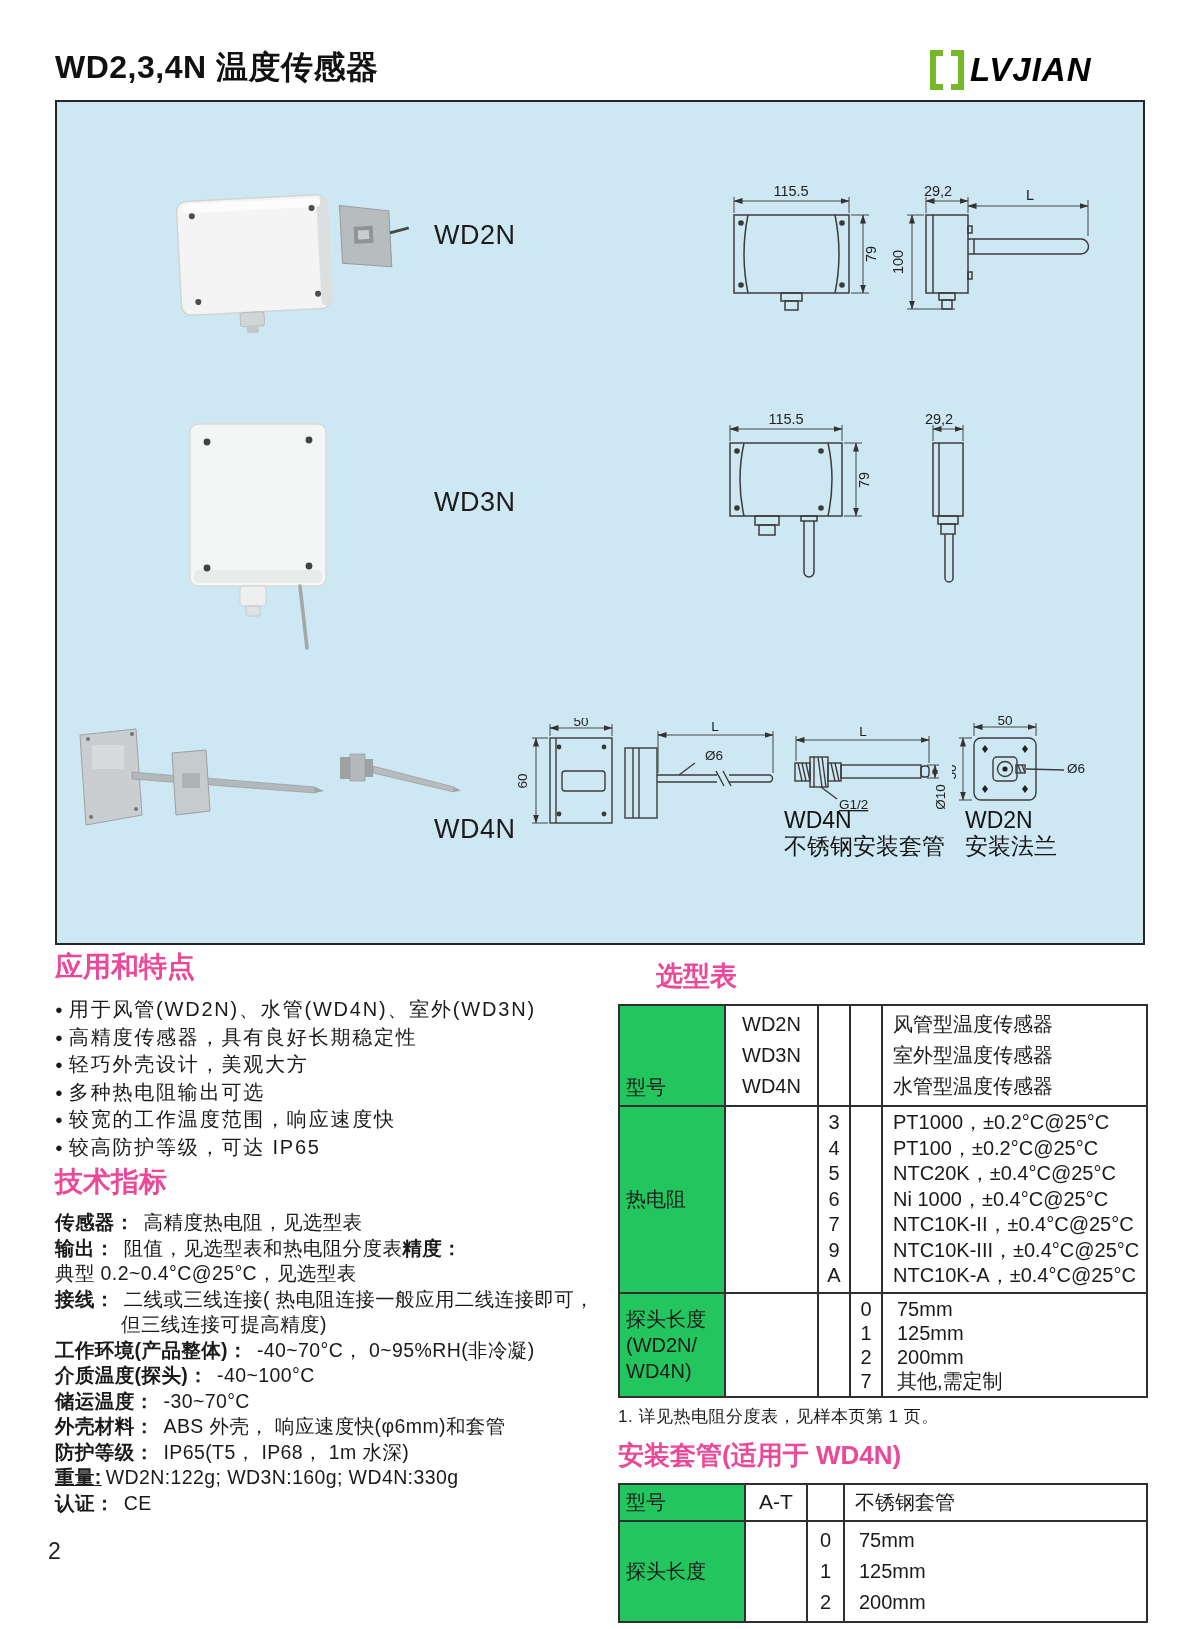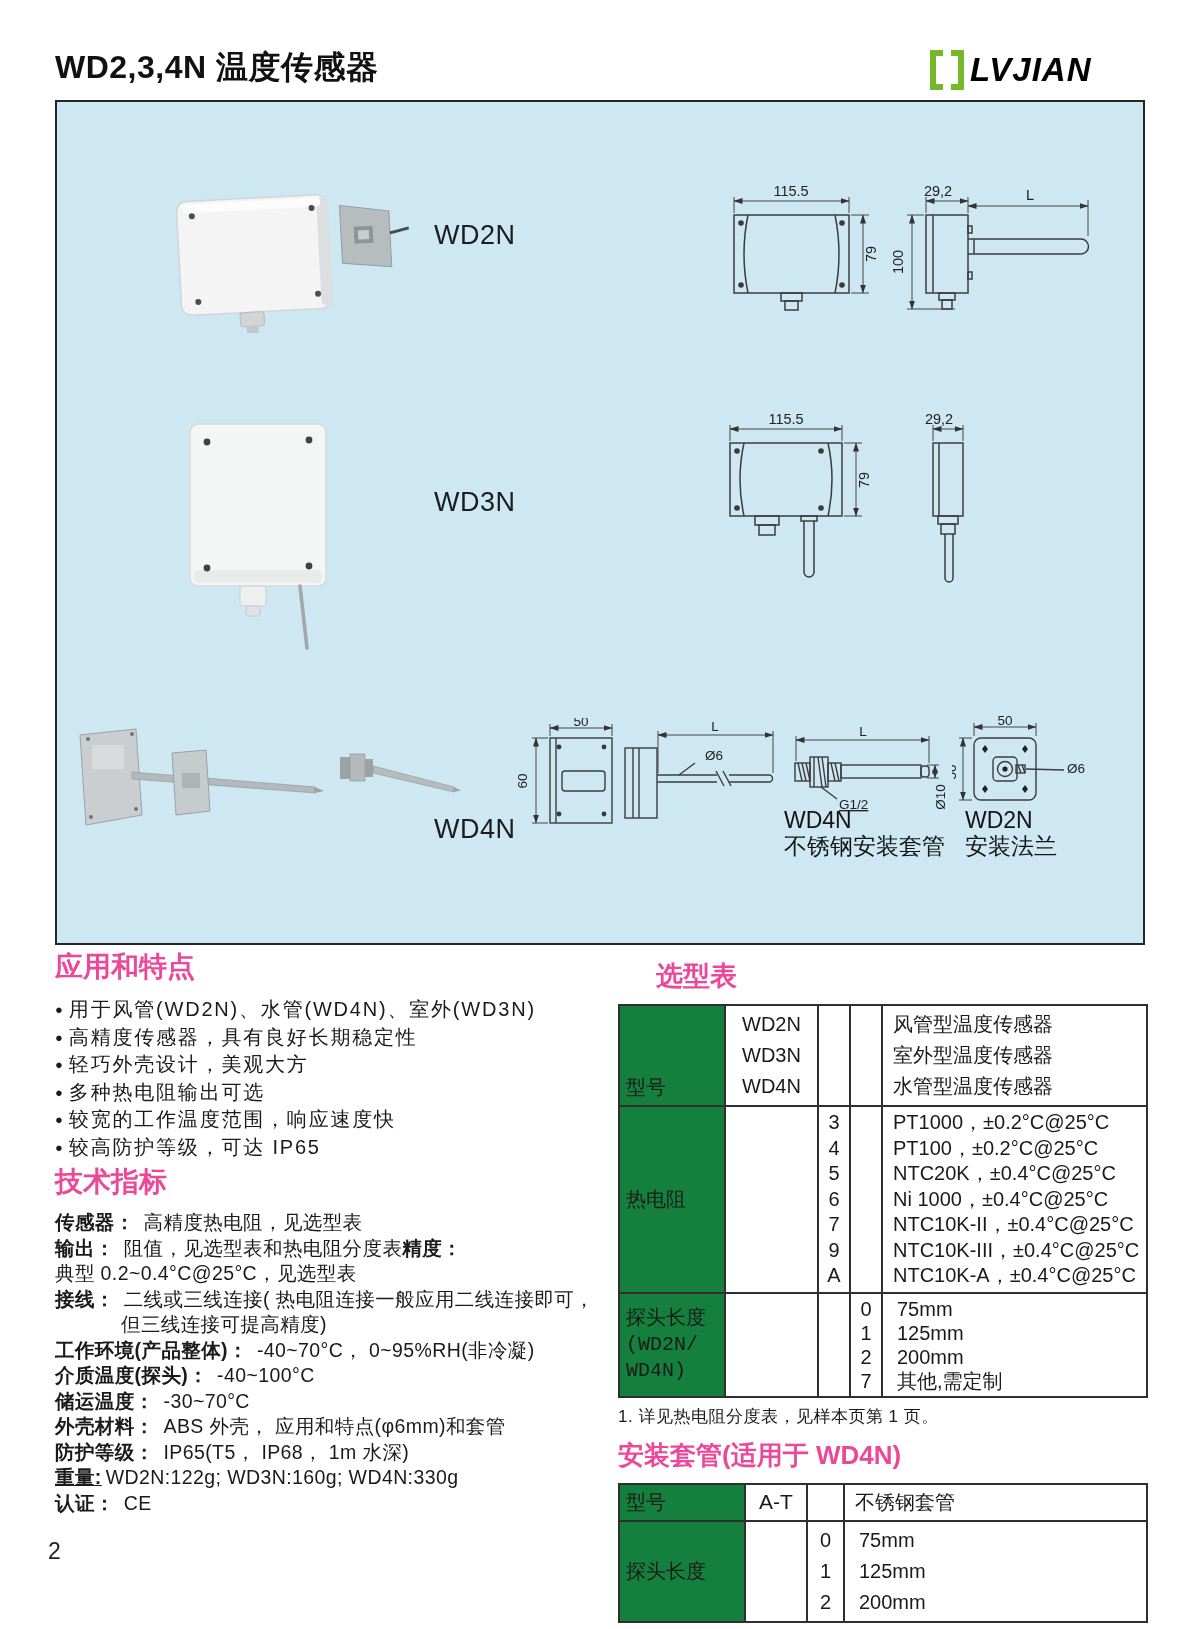--- a/index.html
+++ b/index.html
@@ -32,21 +32,21 @@
   .spec-line .b { font-weight:bold; margin-right:9px; }
   .spec-line .b2 { font-weight:bold; }
   .spec-line .u { text-decoration:underline; margin-right:4px; }
   .spec-line.indent { padding-left:66px; }
 
   
   .rightcol { left:618px; top:958px; width:530px; }
   .h-sel { margin-left:38px; margin-bottom:10px; font-size:27px; }
   table { border-collapse:collapse; width:530px; table-layout:fixed; }
   td { border:2px solid #2f2f2f; font-size:20px; vertical-align:middle; padding:0; }
-  .bluecell { background:#15803d;font-family:Liberation Mono, monospace; }
+  .bluecell { background:#22c55e; }
   .lbl-bottom { vertical-align:bottom; padding:4px 6px; }
   .lbl-mid { padding:4px 6px;margin-left:43px; }
   .cl26 div { line-height:25.5px; }
   .cl24 div { line-height:24px; }
   .cl31 div { line-height:31px; }
   .code { text-align:center; }
   .desc { padding-left:10px; }
   .desc2 { padding-left:14px; }
   .padv { padding-top:3px; padding-bottom:3px; }
   .probe-lbl div { line-height:26px; }
@@ -350,21 +350,21 @@
     <div class="h-sec h-sec2">技术指标</div>
     <div>
       <div class="spec-line"><span class="b">传感器：</span><span>高精度热电阻，见选型表</span></div>
       <div class="spec-line"><span class="b">输出：</span><span>阻值，见选型表和热电阻分度表</span><span class="b2">精度：</span></div>
       <div class="spec-line"><span>典型 0.2~0.4°C@25°C，见选型表</span></div>
       <div class="spec-line"><span class="b">接线：</span><span>二线或三线连接( 热电阻连接一般应用二线连接即可，</span></div>
       <div class="spec-line indent"><span>但三线连接可提高精度)</span></div>
       <div class="spec-line"><span class="b">工作环境(产品整体)：</span><span>-40~70°C， 0~95%RH(非冷凝)</span></div>
       <div class="spec-line"><span class="b">介质温度(探头)：</span><span>-40~100°C</span></div>
       <div class="spec-line"><span class="b">储运温度：</span><span>-30~70°C</span></div>
-      <div class="spec-line"><span class="b">外壳材料：</span><span>ABS 外壳， 应用和特点(φ6mm)和套管</span></div>
+      <div class="spec-line"><span class="b">外壳材料：</span><span>ABS 外壳， 响应速度快(φ6mm)和套管</span></div>
       <div class="spec-line"><span class="b">防护等级：</span><span>IP65(T5， IP68， 1m 水深)</span></div>
       <div class="spec-line"><span class="b u">重量:</span><span>WD2N:122g; WD3N:160g; WD4N:330g</span></div>
       <div class="spec-line"><span class="b">认证：</span><span>CE</span></div>
     </div>
   </div>
 
   <div class="abs rightcol">
     <div class="h-sec h-sel">选型表</div>
 
     <table>

